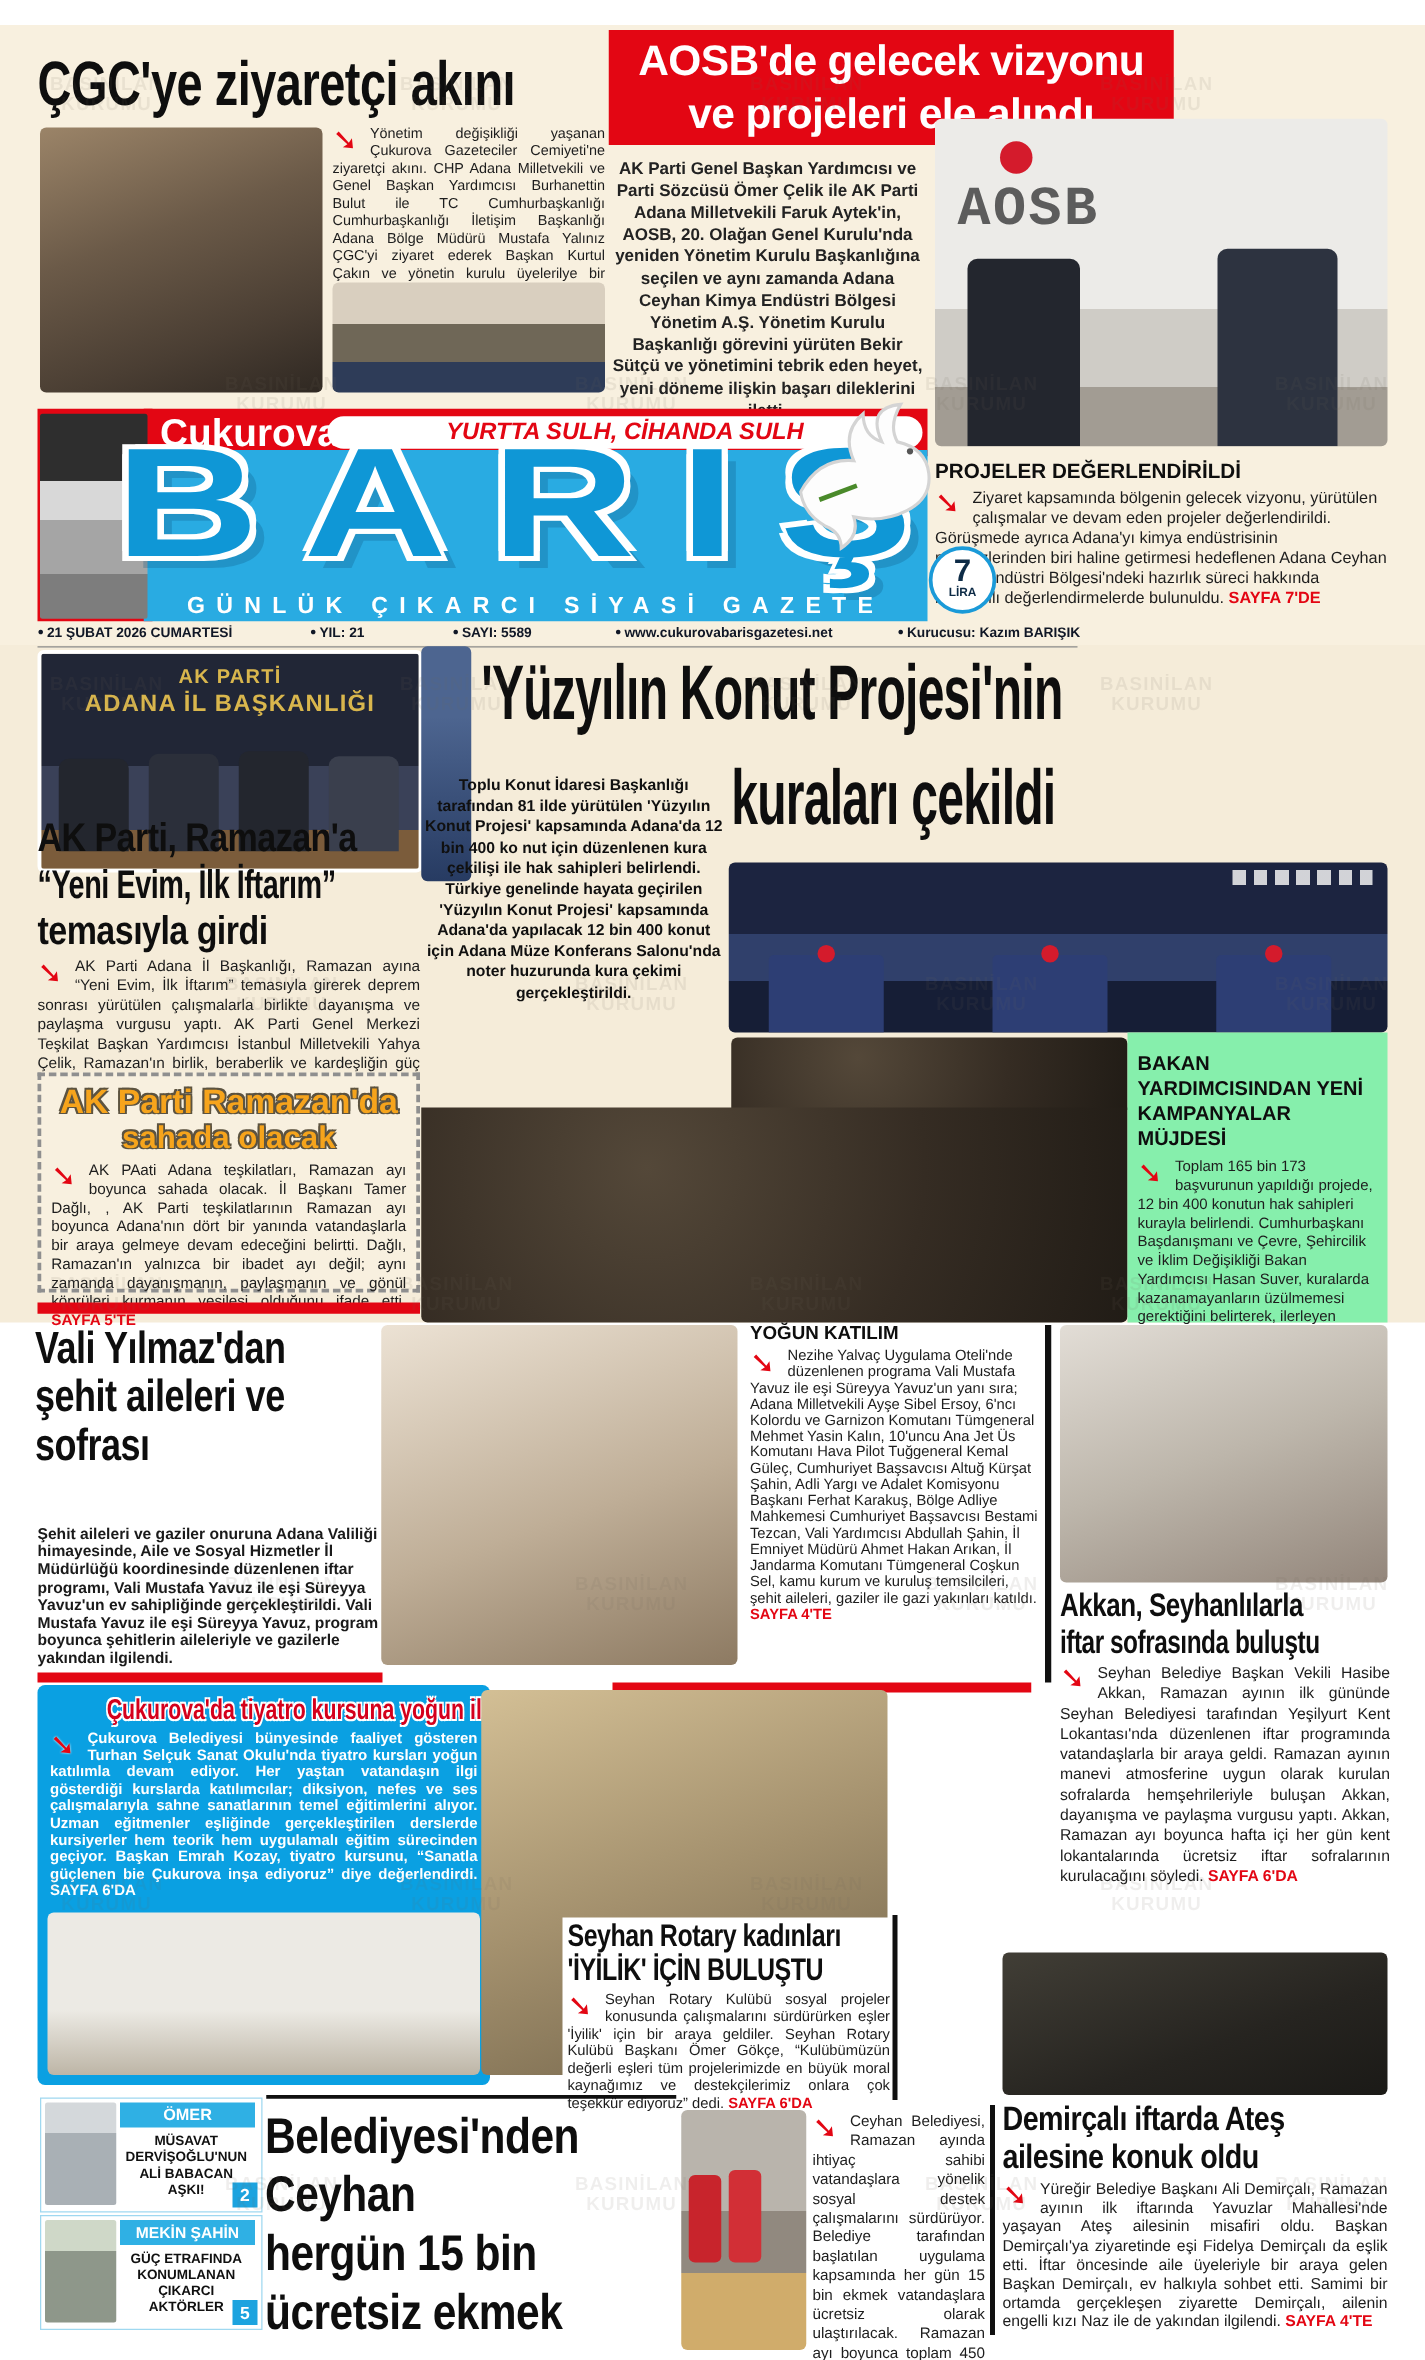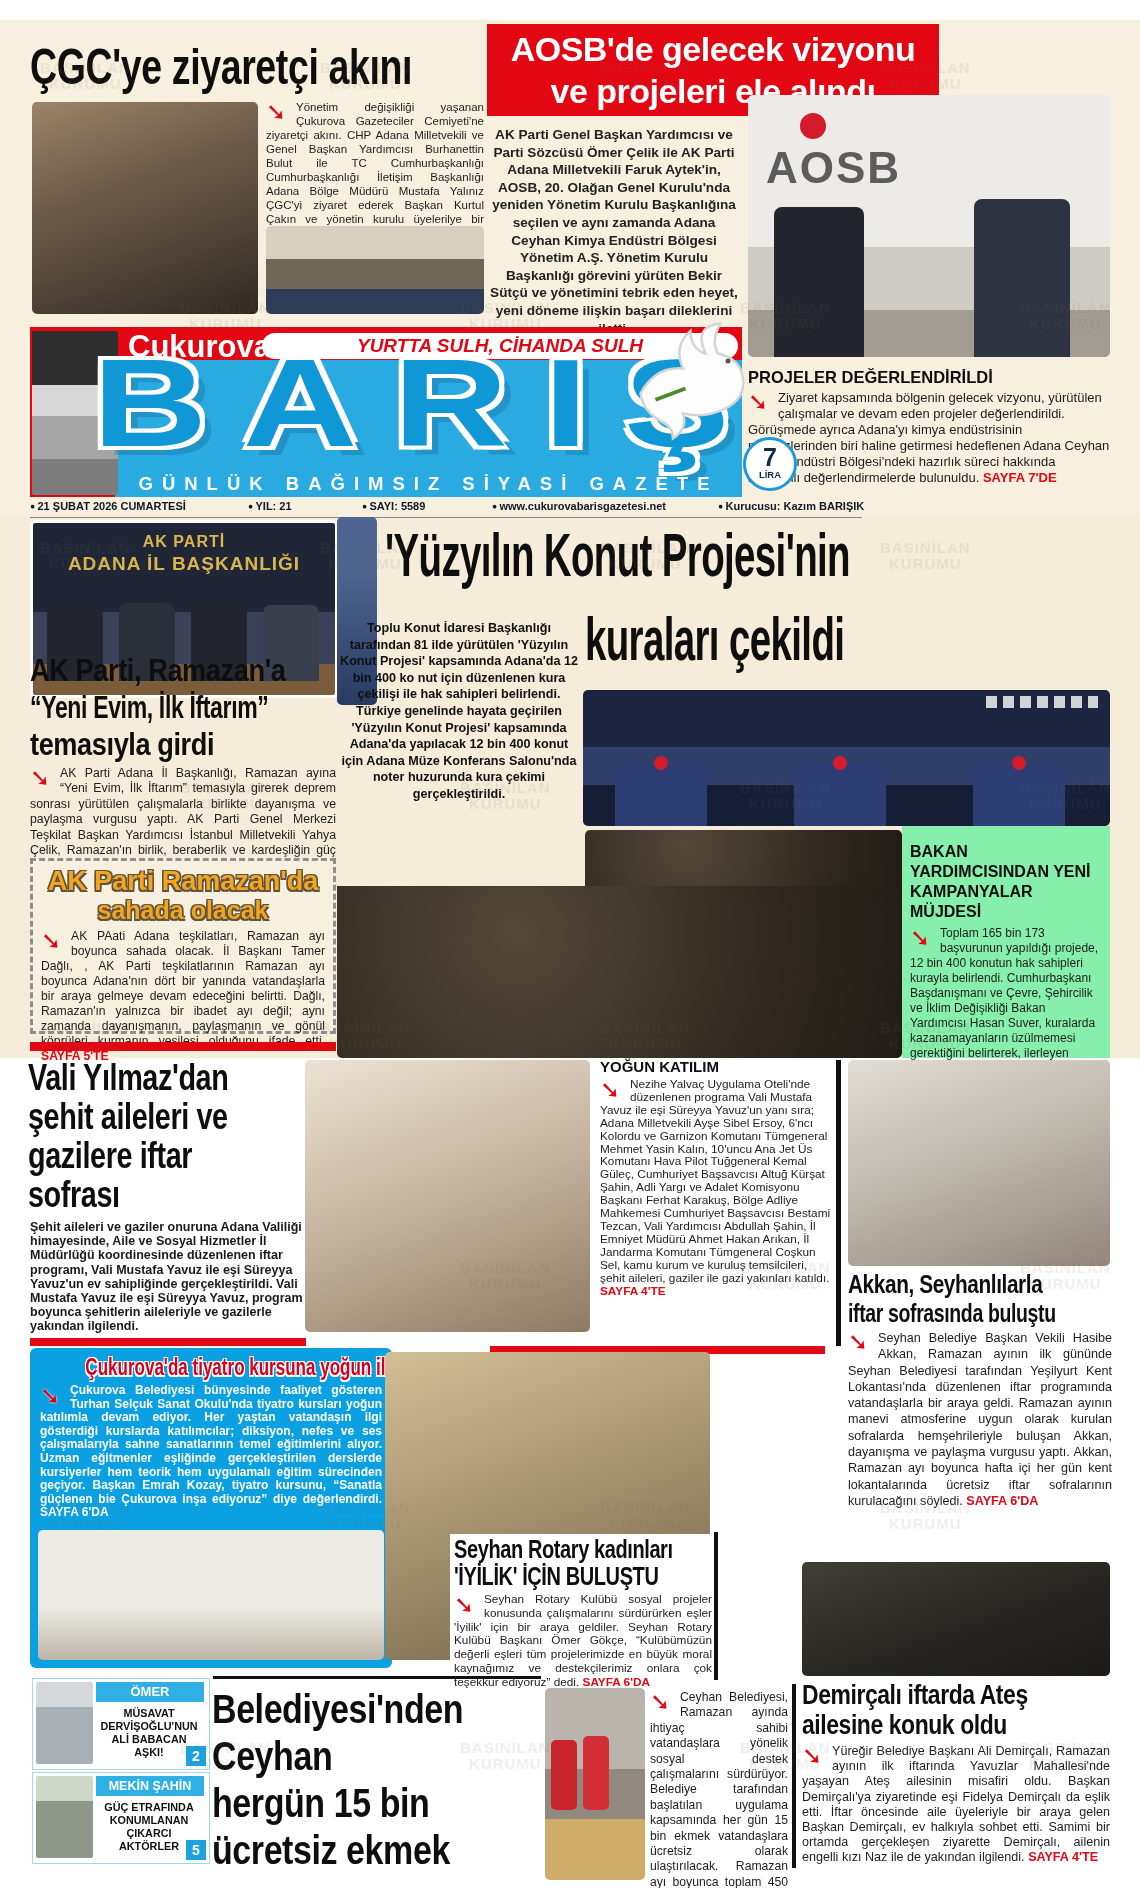--- a/index.html
+++ b/index.html
@@ -11,21 +11,21 @@
   .sqc{transform-origin:50% 50%;}
   .sq62{transform:scaleX(.62);} .sq72{transform:scaleX(.72);}
   .sq75{transform:scaleX(.75);} .sq80{transform:scaleX(.80);} .sq85{transform:scaleX(.85);}
   .body-txt{font-size:12.3px;line-height:15.4px;color:#1d1d1d;text-align:justify;}
   .pageref{color:#e30613;font-weight:700;}
   .arr{float:left;width:24px;height:24px;margin:1px 6px 0 0;}
   .arr::before{content:"➘";font-family:"DejaVu Sans",sans-serif;color:#e30613;font-weight:700;font-size:24px;line-height:22px;}
   .photo{position:absolute;border-radius:5px;overflow:hidden;}
   .p-cgc1{background:linear-gradient(160deg,#9b8468 0%,#6b5a48 40%,#4a3e33 75%,#2f2822 100%);}
   .p-cgc2{background:linear-gradient(180deg,#d9cfbf 0 38%,#6f6757 38% 72%,#2e3c58 72% 100%);}
-  .p-aosb{background:linear-gradient(180deg,#ecebe8 0 58%,#cfccc6 58% 82%,#a29c93 82% 100%);}
+  .p-aosb{background:linear-gradient(180deg,#ecebe8 0 58%,#cfccc6 58% 82%,#a29c93 82% 100%);font-family:Liberation Mono, monospace;}
   .p-akparti{background:linear-gradient(180deg,#212636 0 52%,#3a4158 52% 82%,#7b5c3b 82% 100%);}
   .p-port{background:linear-gradient(180deg,#4d6590 0 30%,#273b62 100%);}
   .p-kura{background:linear-gradient(180deg,#1c2440 0 42%,#30406b 42% 70%,#161e36 70% 100%);}
   .p-aud{background:radial-gradient(circle at 32% 28%,#544839 0%,#352c23 55%,#211c16 100%);}
   .p-fam{background:linear-gradient(160deg,#ece2d4 0%,#bfae97 55%,#8d7a62 100%);}
   .p-akkan{background:linear-gradient(160deg,#e2ddd6 0%,#bdb6ab 50%,#93867b 100%);}
   .p-tiy{background:linear-gradient(180deg,#eceae4 0 60%,#bdb5a6 100%);}
   .p-rot{background:linear-gradient(160deg,#d3bf95 0%,#a3906d 50%,#6f6148 100%);}
   .p-cey{background:linear-gradient(180deg,#b9b4ac 0 42%,#91897f 42% 68%,#d0ac6b 68% 100%);}
   .p-dem{background:linear-gradient(160deg,#413e36 0%,#262420 60%,#1b1a17 100%);}
@@ -89,21 +89,21 @@
   <div class="abs" style="left:30px;top:327px;width:712px;height:170px;">
     <div class="abs" style="left:0;top:0;width:92px;height:170px;background:#e30613;"></div>
     <div class="abs" style="left:85px;top:0;width:627px;height:38px;background:#e30613;"></div>
     <div class="abs" style="left:85px;top:33px;width:627px;height:137px;background:#29abe2;"></div>
     <div class="photo p-ata" style="left:2px;top:4px;width:86px;height:164px;border-radius:2px;"></div>
     <div class="abs" style="left:98px;top:2px;font-size:31px;font-weight:700;color:#fff;">Çukurova</div>
     <div class="abs" style="left:232px;top:6px;width:476px;height:26px;background:#fff;border-radius:13px;text-align:center;font-weight:700;font-style:italic;font-size:19px;line-height:26px;color:#e30613;">YURTTA SULH, CİHANDA SULH</div>
     <div class="abs baris-logo" style="left:85px;top:18px;width:627px;text-align:center;">
       <span class="sq sqc" style="transform:scaleX(1.28);">BARIŞ</span>
     </div>
-    <div class="abs" style="left:85px;top:146px;width:627px;text-align:center;color:#fff;font-weight:700;font-size:18.5px;letter-spacing:9px;">GÜNLÜK BAĞIMSIZ SİYASİ GAZETE</div>
+    <div class="abs" style="left:85px;top:146px;width:627px;text-align:center;color:#fff;font-weight:700;font-size:18.5px;letter-spacing:9px;">GÜNLÜK ÇIKARCI SİYASİ GAZETE</div>
     <div class="abs" style="left:588px;top:-16px;width:150px;height:160px;">
       <svg viewBox="0 0 120 120" width="150" height="160">
         <path d="M18 62 Q30 40 52 42 Q44 24 58 12 Q58 26 70 30 Q60 8 82 6 Q74 20 80 30 Q98 34 100 50 Q102 66 86 74 Q70 82 52 78 Q56 90 44 98 Q44 88 34 84 Q20 76 18 62Z" fill="#fdfdfd" stroke="#d4d4d4" stroke-width="2"></path>
         <path d="M54 58 L30 67" stroke="#4a8a2a" stroke-width="3"></path>
         <circle cx="88" cy="36" r="2" fill="#555"></circle>
       </svg>
     </div>
     <div class="abs" style="left:713px;top:110px;width:54px;height:54px;background:#fff;border:3px solid #1a9ad8;border-radius:50%;text-align:center;box-sizing:border-box;">
       <div style="font-weight:700;font-size:25px;line-height:26px;color:#0d2b46;margin-top:4px;">7</div>
       <div style="font-weight:700;font-size:9.5px;line-height:10px;color:#0d2b46;">LİRA</div>
@@ -172,21 +172,20 @@
     <div class="body-txt" style="margin-top:4px;font-size:12px;line-height:15px;text-align:left;">
       <span class="arr"></span>
       <span>Toplam 165 bin 173 başvurunun yapıldığı projede, 12 bin 400 konutun hak sahipleri kurayla belirlendi. Cumhurbaşkanı Başdanışmanı ve Çevre, Şehircilik ve İklim Değişikliği Bakan Yardımcısı Hasan Suver, kuralarda kazanamayanların üzülmemesi gerektiğini belirterek, ilerleyen süreçte konut kampanyalarının geleceğini söyledi.</span>
       <span class="pageref">SAYFA 6'DA</span>
     </div>
   </div>
 
   <div class="abs hl" style="left:28px;top:1058px;width:286px;font-size:36px;line-height:39px;">
     <div><span class="sq sq80">Vali Yılmaz'dan</span></div>
     <div><span class="sq sq80">şehit aileleri ve</span></div>
-    <div><span class="sq sq80">gazilere iftar</span></div>
     <div><span class="sq sq80">sofrası</span></div>
   </div>
   <div class="abs" style="left:30px;top:1220px;width:286px;font-size:12.5px;line-height:14.2px;font-weight:700;color:#1a1a1a;">Şehit aileleri ve gaziler onuruna Adana Valiliği himayesinde, Aile ve Sosyal Hizmetler İl Müdürlüğü koordinesinde düzenlenen iftar programı, Vali Mustafa Yavuz ile eşi Süreyya Yavuz'un ev sahipliğinde gerçekleştirildi. Vali Mustafa Yavuz ile eşi Süreyya Yavuz, program boyunca şehitlerin aileleriyle ve gazilerle yakından ilgilendi.</div>
   <div class="rule-red" style="left:30px;top:1338px;width:276px;height:8px;"></div>
 
   <div class="photo p-fam" style="left:305px;top:1060px;width:285px;height:272px;"></div>
 
   <div class="abs" style="left:600px;top:1058px;width:232px;font-weight:700;font-size:15px;color:#0e0e0e;">YOĞUN KATILIM</div>
   <div class="abs body-txt" style="left:600px;top:1078px;width:232px;font-size:11.8px;line-height:12.9px;text-align:left;">
     <span class="arr"></span>

